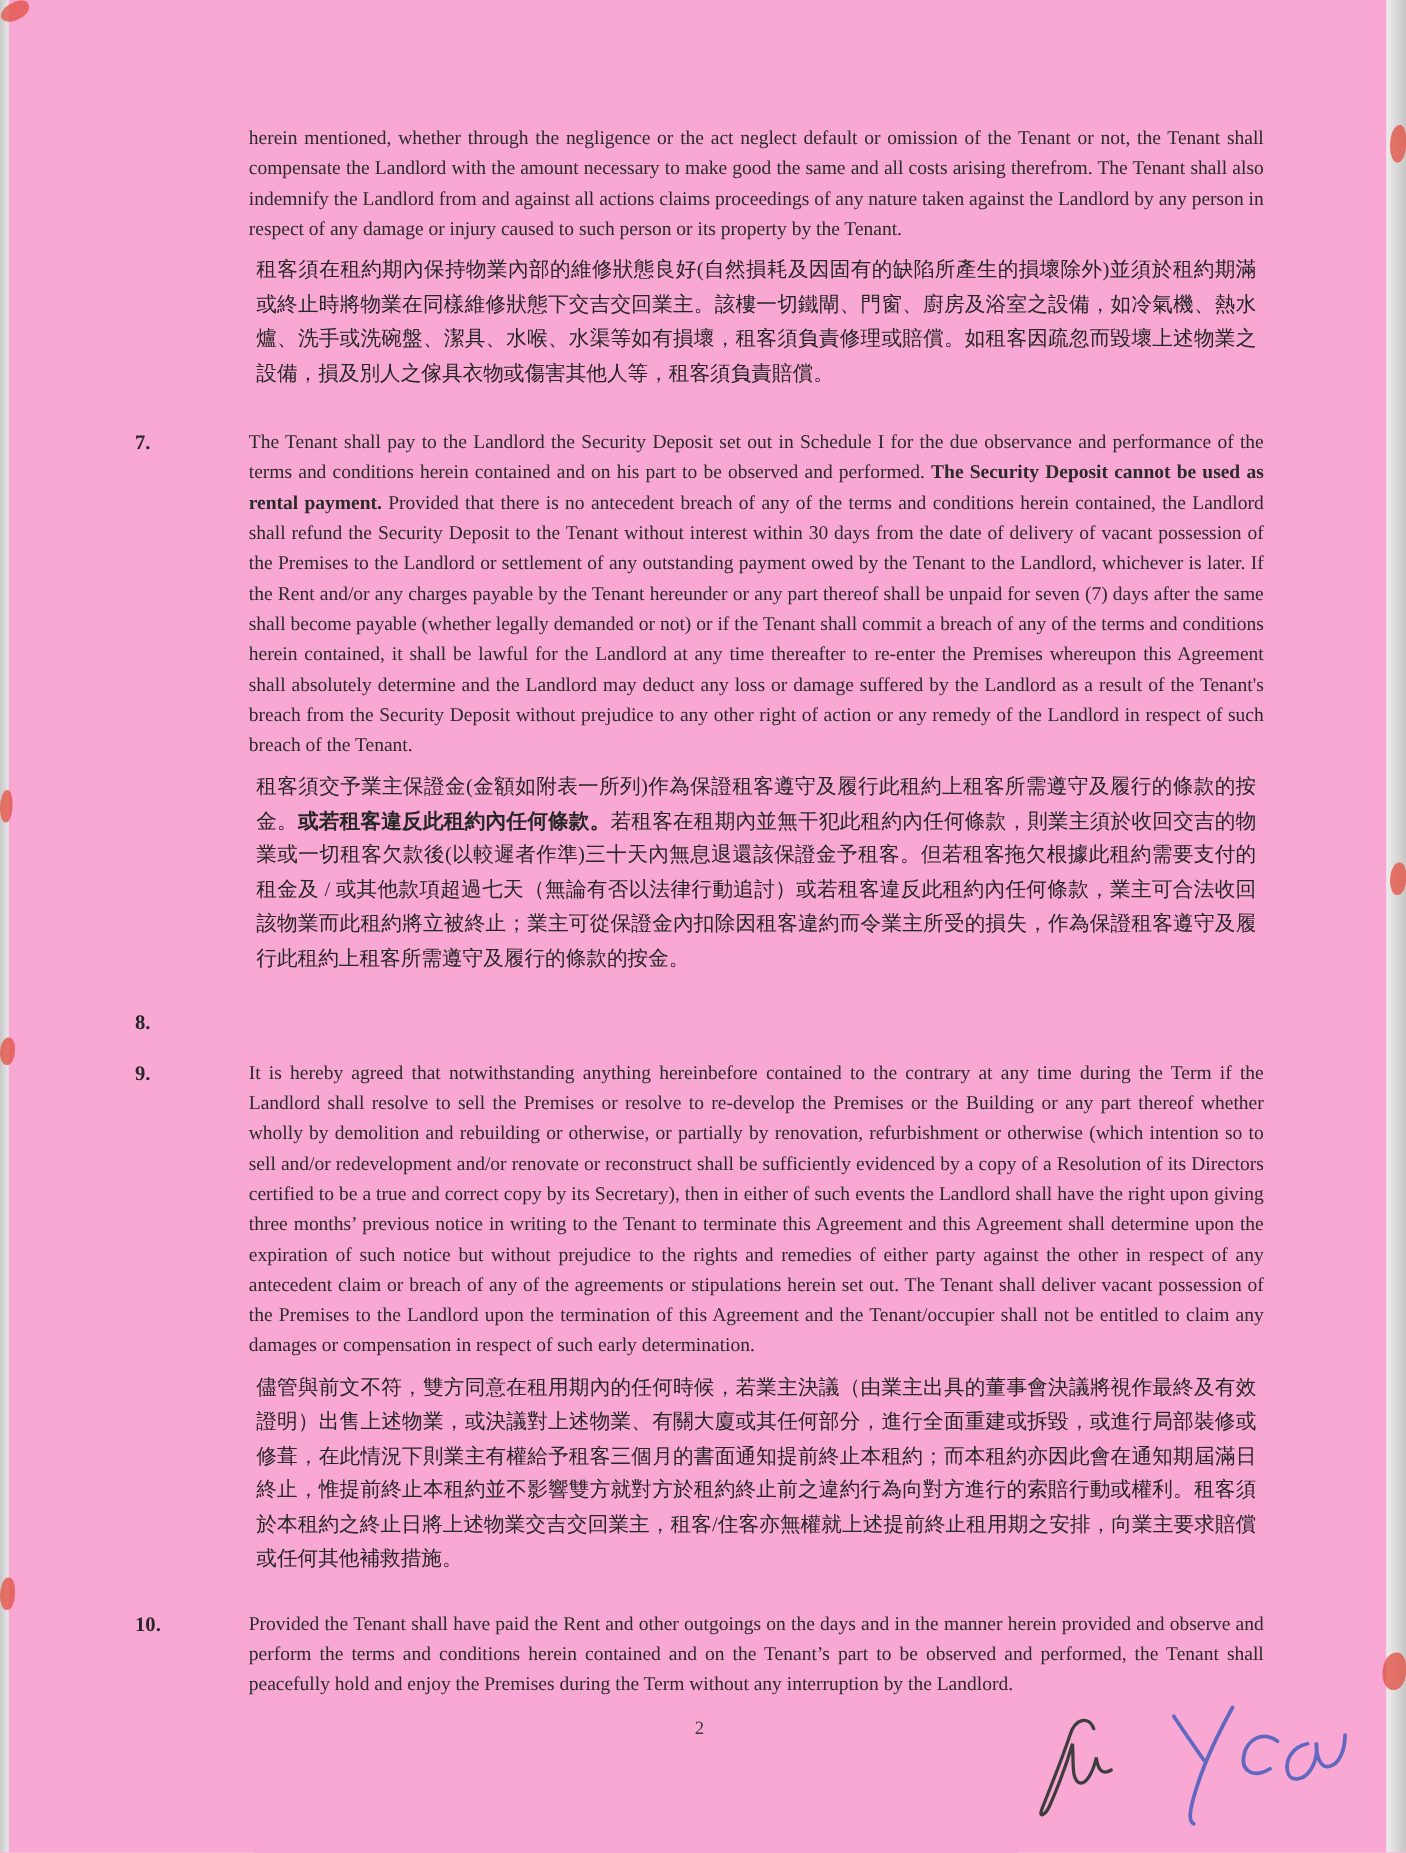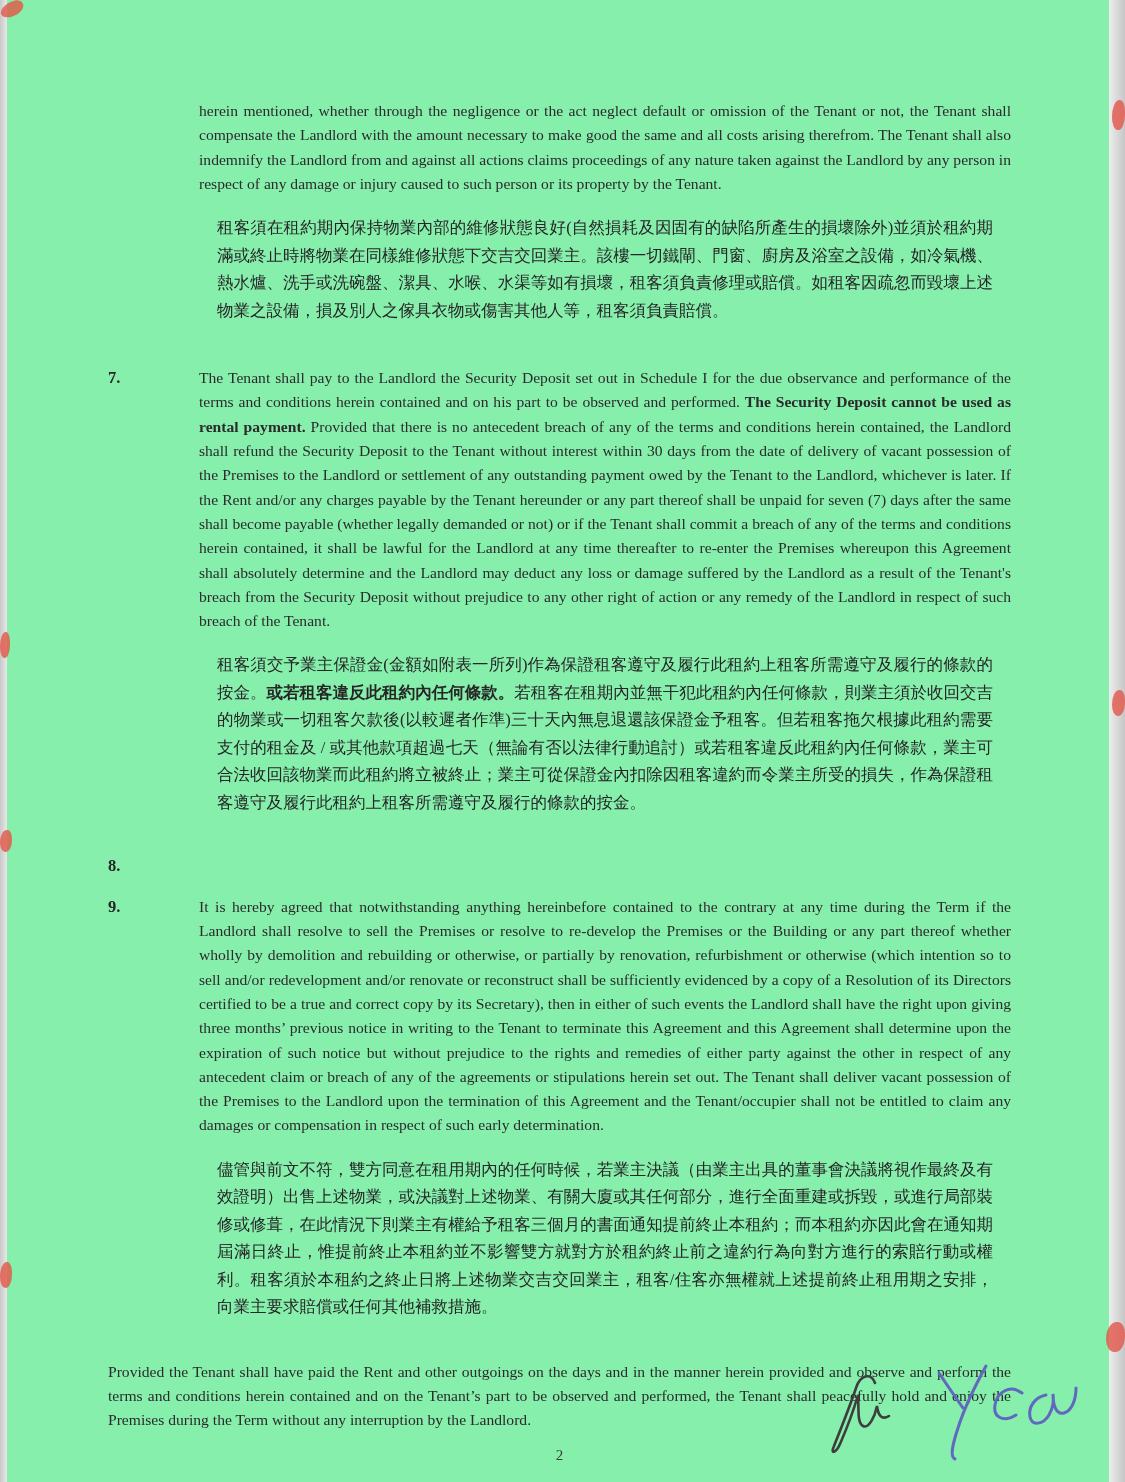--- a/index.html
+++ b/index.html
@@ -3,21 +3,21 @@
 <meta charset="utf-8">
 <style>
   html,body { margin:0; padding:0; }
   body {
     width:1125px; height:1482px;
     background:#ececec;
     font-family:"Liberation Serif","DejaVu Serif",serif;
   }
   .scan {
     position:relative; width:1125px; height:1482px;
-    background:#86efac; overflow:hidden;
+    background:#f9a8d4; overflow:hidden;
   }
   .edge-left {
     position:absolute; left:0; top:0; width:7px; height:100%;
     background:linear-gradient(90deg,#c9c9c9,#e8e8e8);
   }
   .edge-right {
     position:absolute; right:0; top:0; width:16px; height:100%;
     background:linear-gradient(90deg,#ededed,#c6c6c6);
   }
   .red-mark { position:absolute; border-radius:60% 40% 55% 45%; opacity:.8; }
@@ -26,21 +26,21 @@
   .num {
     flex:0 0 91px; width:91px;
     font-weight:bold; font-size:16.5px; line-height:24.3px; color:#262626;
   }
   .btxt { flex:1; min-width:0; }
   p.en {
     margin:0; text-align:justify; font-size:15.6px; line-height:24.3px;
     color:#2b2b2b; letter-spacing:0;
   }
   p.zh {
-    margin:18px; text-align:justify; font-size:16.5px; line-height:27.5px;
+    margin:6px; text-align:justify; font-size:16.5px; line-height:27.5px;
     color:#262626;
   }
   .bold { font-weight:bold; }
   .mb-intro { margin-bottom:24px; }
   .mb-c7 { margin-bottom:20px; }
   .mb-c8 { margin-bottom:16px; }
   .mb-c9 { margin-bottom:21px; }
   .pagenum {
     text-align:center; font-size:15px; color:#3a3a3a; margin-top:14px;
   }
@@ -91,20 +91,21 @@
 
     <div class="block mb-c9">
       <div class="num">9.</div>
       <div class="btxt">
         <p class="en"><span>It is hereby agreed that notwithstanding anything hereinbefore contained to the contrary at any time during the Term if the Landlord shall resolve to sell the Premises or resolve to re-develop the Premises or the Building or any part thereof whether wholly by demolition and rebuilding or otherwise, or partially by renovation, refurbishment or otherwise (which intention so to sell and/or redevelopment and/or renovate or reconstruct shall be sufficiently evidenced by a copy of a Resolution of its Directors certified to be a true and correct copy by its Secretary), then in either of such events the Landlord shall have the right upon giving three months’ previous notice in writing to the Tenant to terminate this Agreement and this Agreement shall determine upon the expiration of such notice but without prejudice to the rights and remedies of either party against the other in respect of any antecedent claim or breach of any of the agreements or stipulations herein set out.  The Tenant shall deliver vacant possession of the Premises to the Landlord upon the termination of this Agreement and the Tenant/occupier shall not be entitled to claim any damages or compensation in respect of such early determination.</span><span class="bold"></span><span></span></p>
         <p class="zh"><span>儘管與前文不符，雙方同意在租用期內的任何時候，若業主決議（由業主出具的董事會決議將視作最終及有效證明）出售上述物業，或決議對上述物業、有關大廈或其任何部分，進行全面重建或拆毀，或進行局部裝修或修葺，在此情況下則業主有權給予租客三個月的書面通知提前終止本租約；而本租約亦因此會在通知期屆滿日終止，惟提前終止本租約並不影響雙方就對方於租約終止前之違約行為向對方進行的索賠行動或權利。租客須於本租約之終止日將上述物業交吉交回業主，租客/住客亦無權就上述提前終止租用期之安排，向業主要求賠償或任何其他補救措施。</span><span class="bold"></span><span></span></p>
       </div>
     </div>
 
     <div class="block">
+      <div class="num">10.</div>
       <div class="btxt">
         <p class="en"><span>Provided the Tenant shall have paid the Rent and other outgoings on the days and in the manner herein provided and observe and perform the terms and conditions herein contained and on the Tenant’s part to be observed and performed, the Tenant shall peacefully hold and enjoy the Premises during the Term without any interruption by the Landlord.</span><span class="bold"></span><span></span></p>
       </div>
     </div>
 
     <div class="pagenum">2</div>
   </div>
 
   <div class="signature">
     <svg viewBox="0 0 280 115" fill="none" xmlns="http://www.w3.org/2000/svg">

